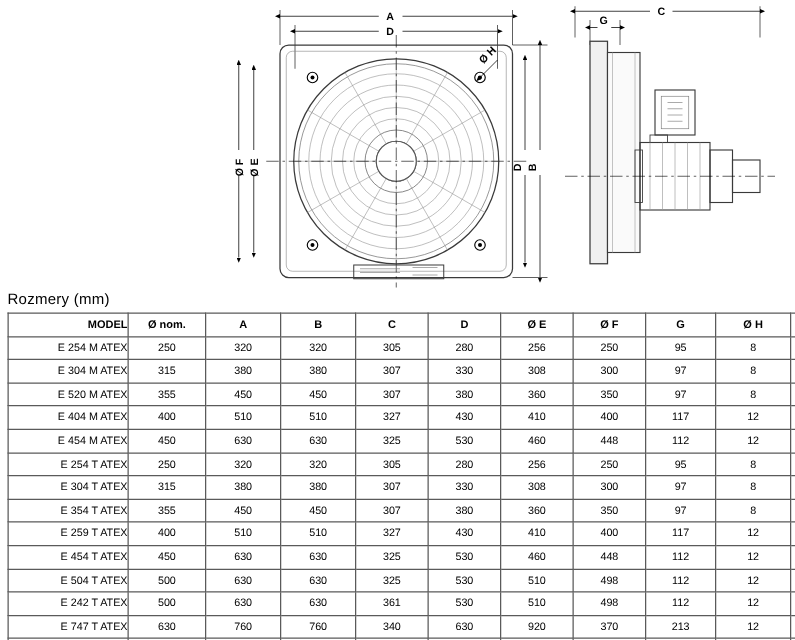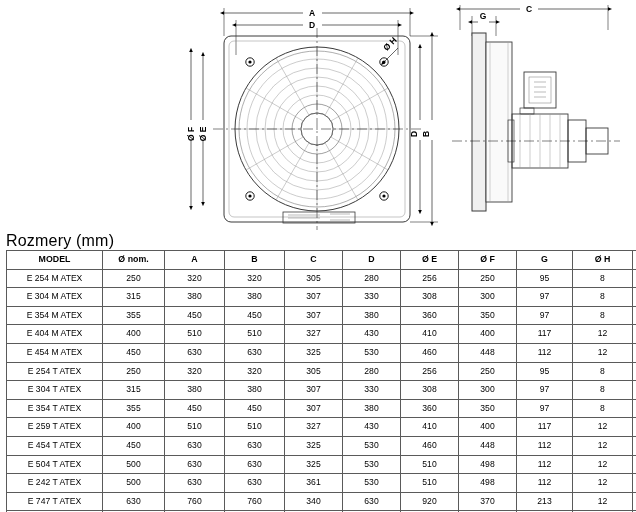--- a/index.html
+++ b/index.html
@@ -27,21 +27,21 @@
     height: 236px;
   }
 
   .svg-root { display:block; }
 
   
   .table-title {
     position: absolute;
     left: 6px;
     top: 232px;
-    font-size: 16px;
+    font-size: 12px;
     letter-spacing: 0.2px;
   }
   table.dims {
     position: absolute;
     left: 6px;
     top: 250px;
     border-collapse: collapse;
     width: 624px;
     font-size: 8.6px;
     table-layout: fixed;
@@ -54,21 +54,21 @@
     line-height: 17.6px;
     font-weight: normal;
     white-space: nowrap;
     overflow: hidden;
   }
   table.dims th {
     font-weight: bold;
     font-size: 8.8px;
   }
   table.dims td.model, table.dims th.model {
-    text-align: center;
+    text-align: right;
   }
   col.c-model { width: 96px; }
   col.c-nom { width: 62px; }
   col.c-a { width: 60px; }
   col.c-b { width: 60px; }
   col.c-c { width: 58px; }
   col.c-d { width: 58px; }
   col.c-e { width: 58px; }
   col.c-f { width: 58px; }
   col.c-g { width: 56px; }
@@ -304,21 +304,21 @@
         <td>380</td>
         <td>307</td>
         <td>330</td>
         <td>308</td>
         <td>300</td>
         <td>97</td>
         <td>8</td>
         <td>10</td>
       </tr>
       <tr>
-        <td class="model">E 354 M ATEX</td>
+        <td class="model">E 520 M ATEX</td>
         <td>355</td>
         <td>450</td>
         <td>450</td>
         <td>307</td>
         <td>380</td>
         <td>360</td>
         <td>350</td>
         <td>97</td>
         <td>8</td>
         <td>10</td>

